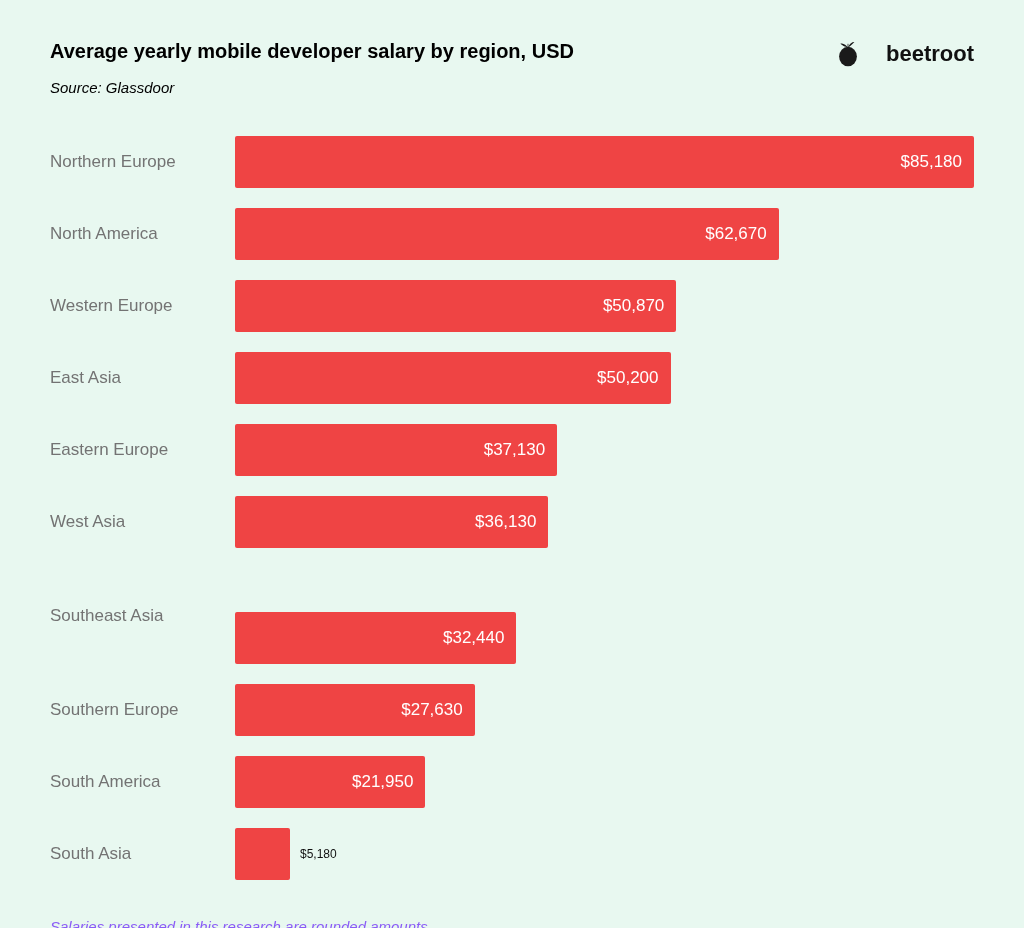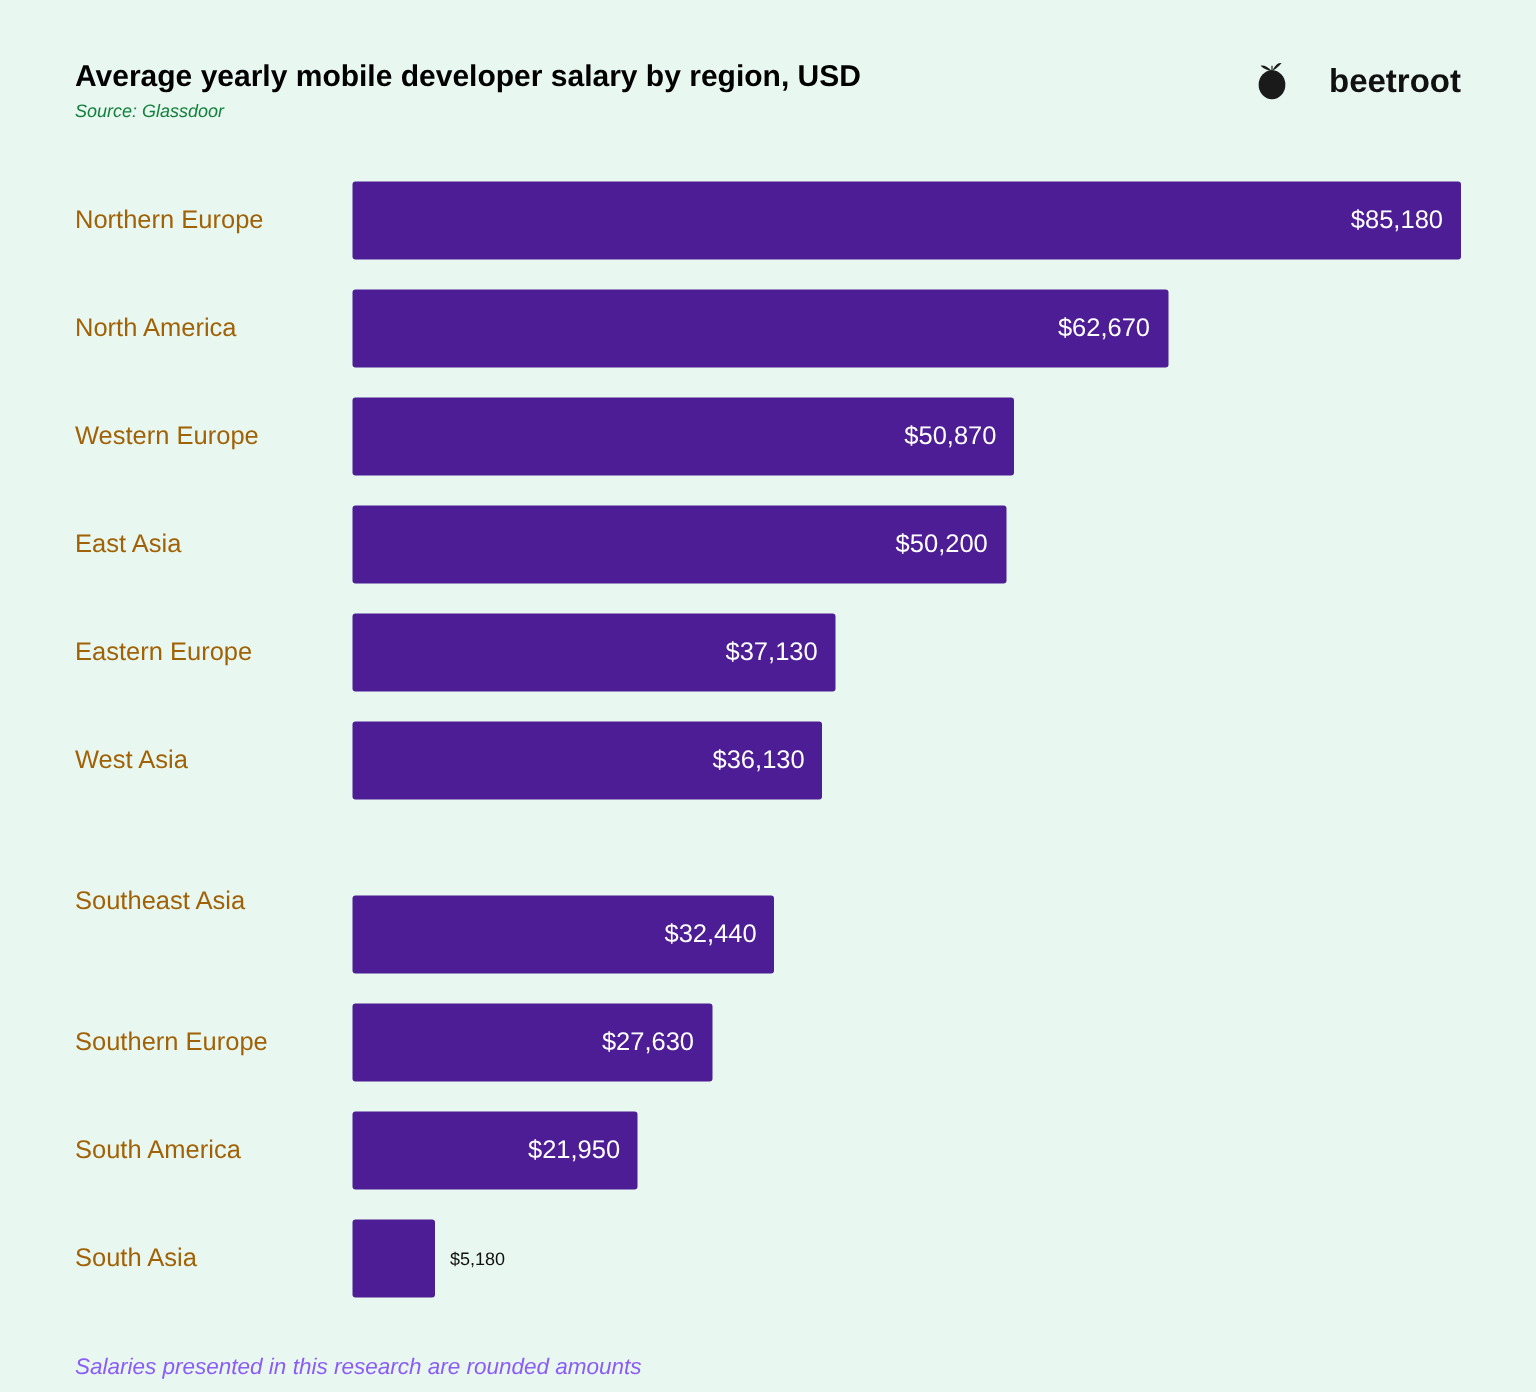--- a/index.html
+++ b/index.html
@@ -17,24 +17,24 @@
       margin-bottom: 30px;
     }
     .title-block {}
     .chart-title {
       font-size: 20px;
       font-weight: bold;
       color: #000000;
       font-family: Arial, sans-serif;
     }
     .chart-source {
-      font-size: 12px;
-      color: #15803d;
+      font-size: 15px;
+      color: #000000;
       font-style: italic;
-      margin-top: 4px;
+      margin-top: 16px;
       font-family: Arial, sans-serif;
     }
     .logo {
       display: flex;
       align-items: center;
       gap: 24px;
       font-size: 22px;
       font-weight: bold;
       color: #111;
       font-family: Arial, sans-serif;
@@ -50,31 +50,31 @@
     }
     .bar-row {
       display: flex;
       align-items: center;
       padding: 10px 0;
     }
     .region-label {
       width: 185px;
       min-width: 185px;
       font-size: 17px;
-      color: #a16207;
+      color: #737373;
       font-family: Arial, sans-serif;
       text-align: left;
     }
     .bar-container {
       flex: 1;
       display: flex;
       align-items: center;
     }
     .bar {
-      background: #4c1d95;
+      background: #ef4444;
       height: 52px;
       display: flex;
       align-items: center;
       justify-content: flex-end;
       padding-right: 12px;
       border-radius: 2px;
     }
     .bar-value {
       font-size: 17px;
       color: #fff;

